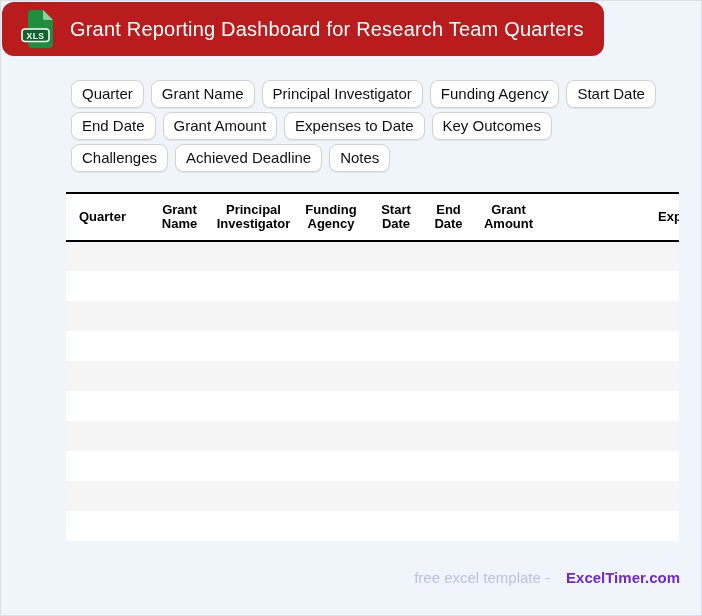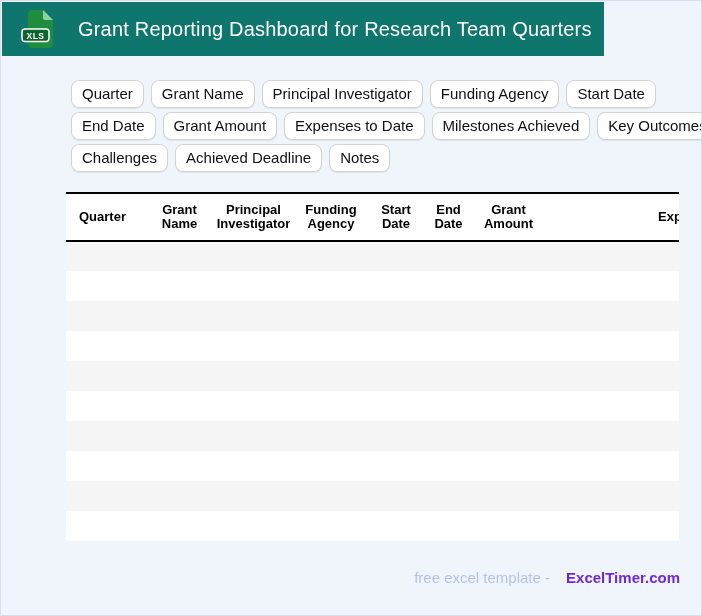--- a/index.html
+++ b/index.html
@@ -9,26 +9,26 @@
     background:#F0F5FC;
     border:1px solid #D9DFE9;
     box-sizing:border-box;
     overflow:hidden;
     font-family:"Liberation Sans", sans-serif;
   }
   
   .header-bar{
     position:absolute;left:1px;top:1px;
     width:602px;height:54px;
-    background:#0f766e;
-    display:flex;align-items:center;
+    background:#b91c1c;
+    display:flex;align-items:center;border-radius:12px;
   }
   .file-icon{margin-left:19px;flex:0 0 auto;display:block;}
   .page-title{
-    margin-left:24px;
+    margin-left:16px;
     color:#ffffff;
     font-size:20px;
     font-weight:500;
     letter-spacing:0.2px;
     white-space:nowrap;
   }
   
   .filters{position:absolute;left:70px;top:79px;width:630px;}
   .chip-row{display:flex;gap:7px;margin-bottom:4px;flex-wrap:nowrap;}
   .chip{
@@ -109,21 +109,20 @@
       <div class="chip">Quarter</div>
       <div class="chip">Grant Name</div>
       <div class="chip">Principal Investigator</div>
       <div class="chip">Funding Agency</div>
       <div class="chip">Start Date</div>
     </div>
     <div class="chip-row">
       <div class="chip">End Date</div>
       <div class="chip">Grant Amount</div>
       <div class="chip">Expenses to Date</div>
-      <div class="chip">Milestones Achieved</div>
       <div class="chip">Key Outcomes</div>
     </div>
     <div class="chip-row">
       <div class="chip">Challenges</div>
       <div class="chip">Achieved Deadline</div>
       <div class="chip">Notes</div>
     </div>
   </div>
 
   <div class="table-wrap">

